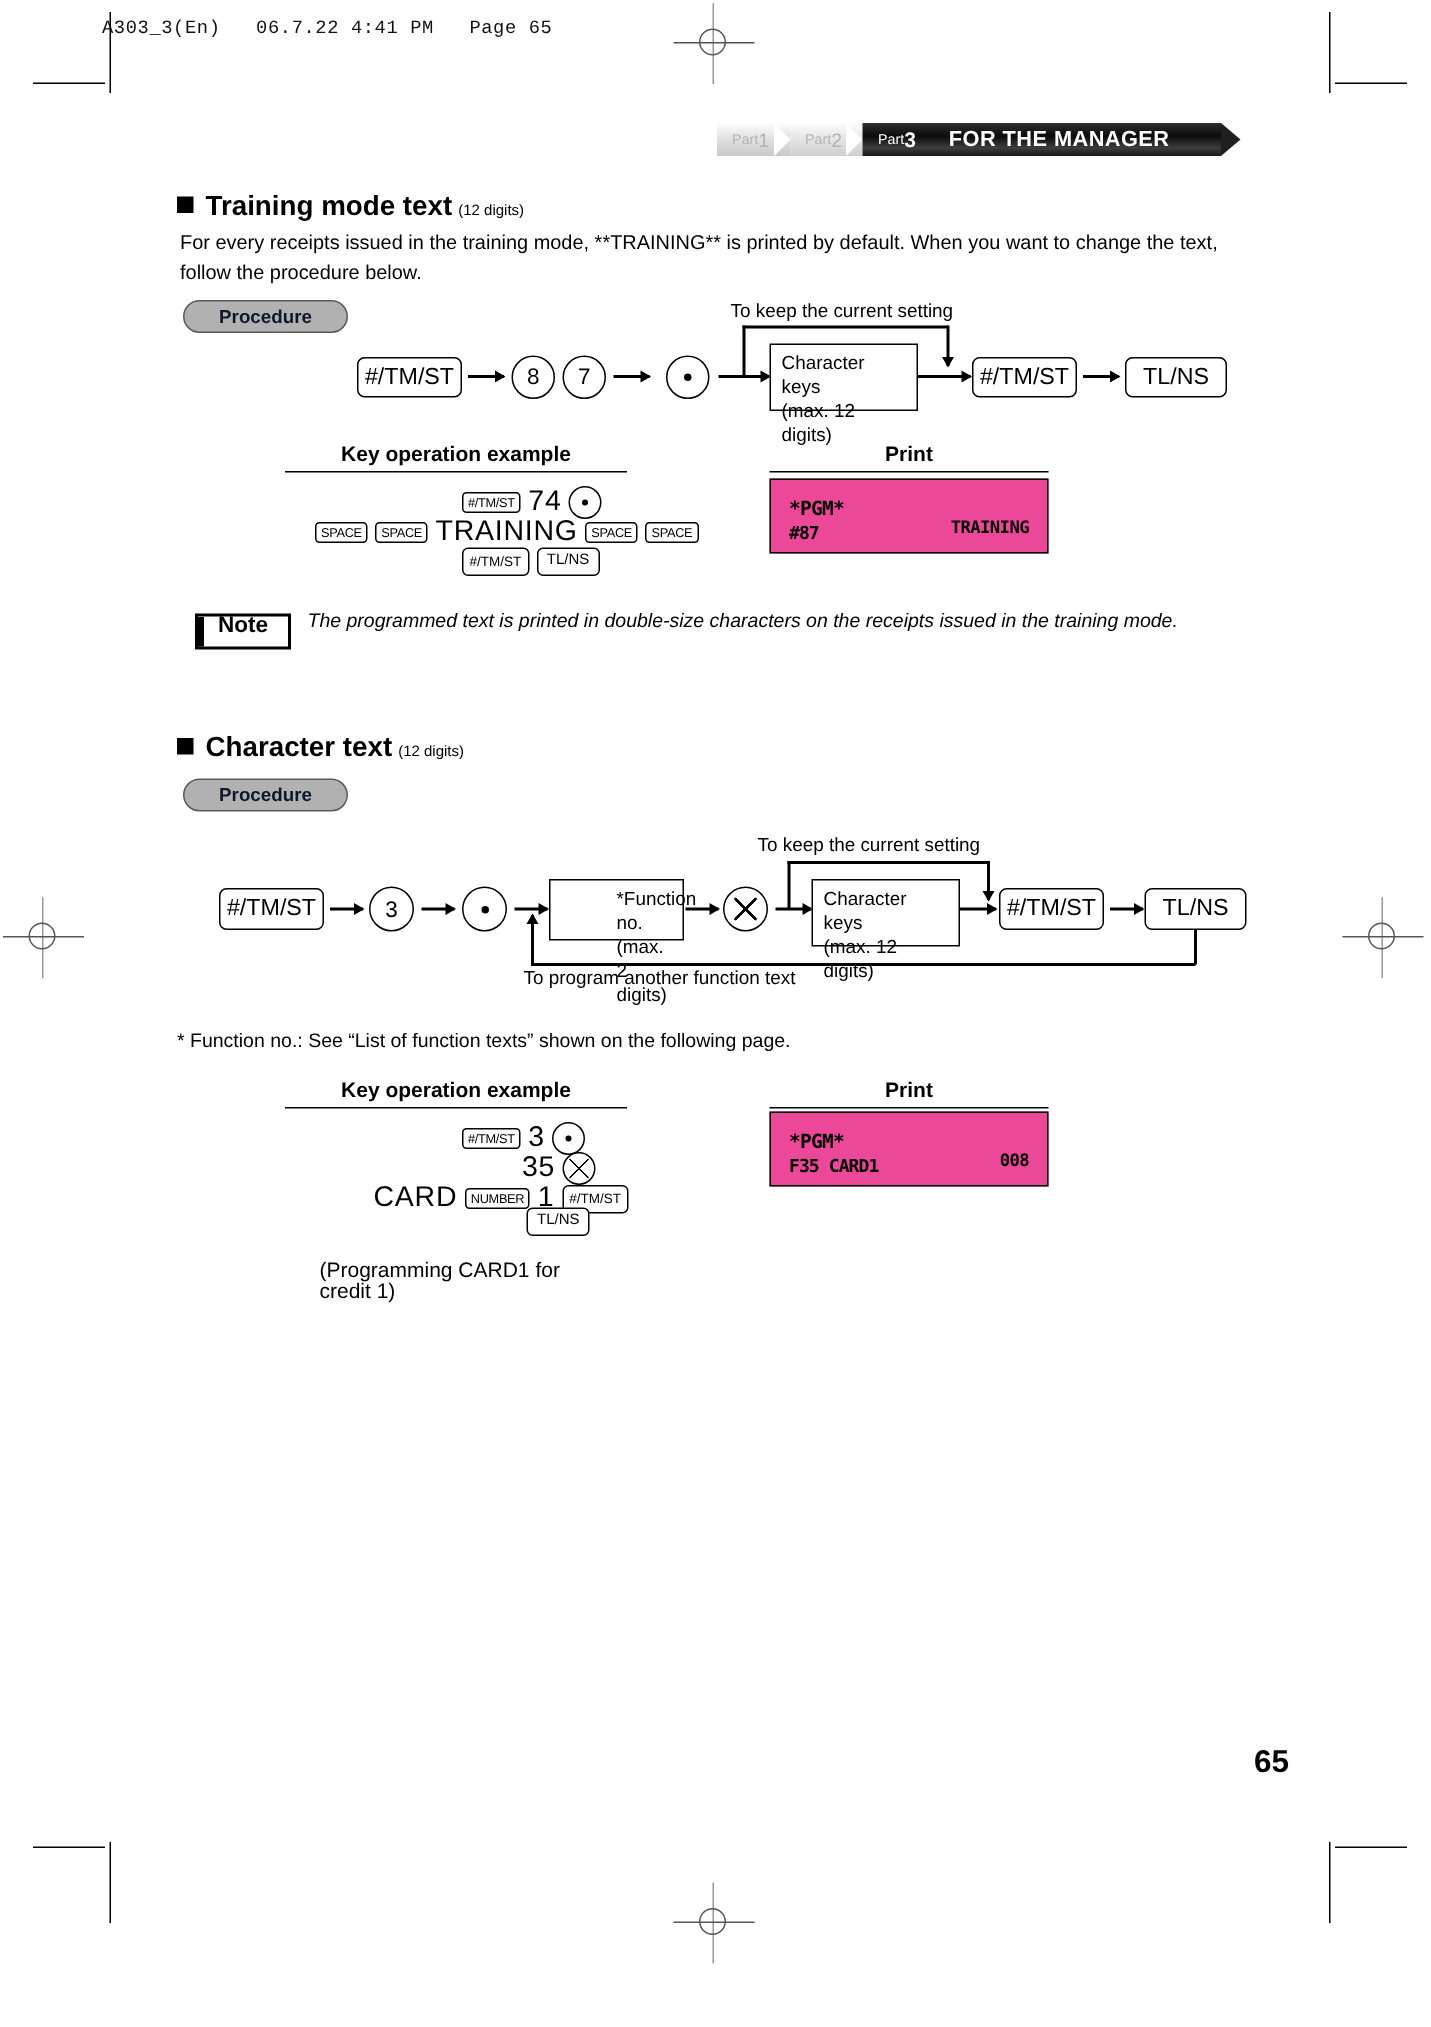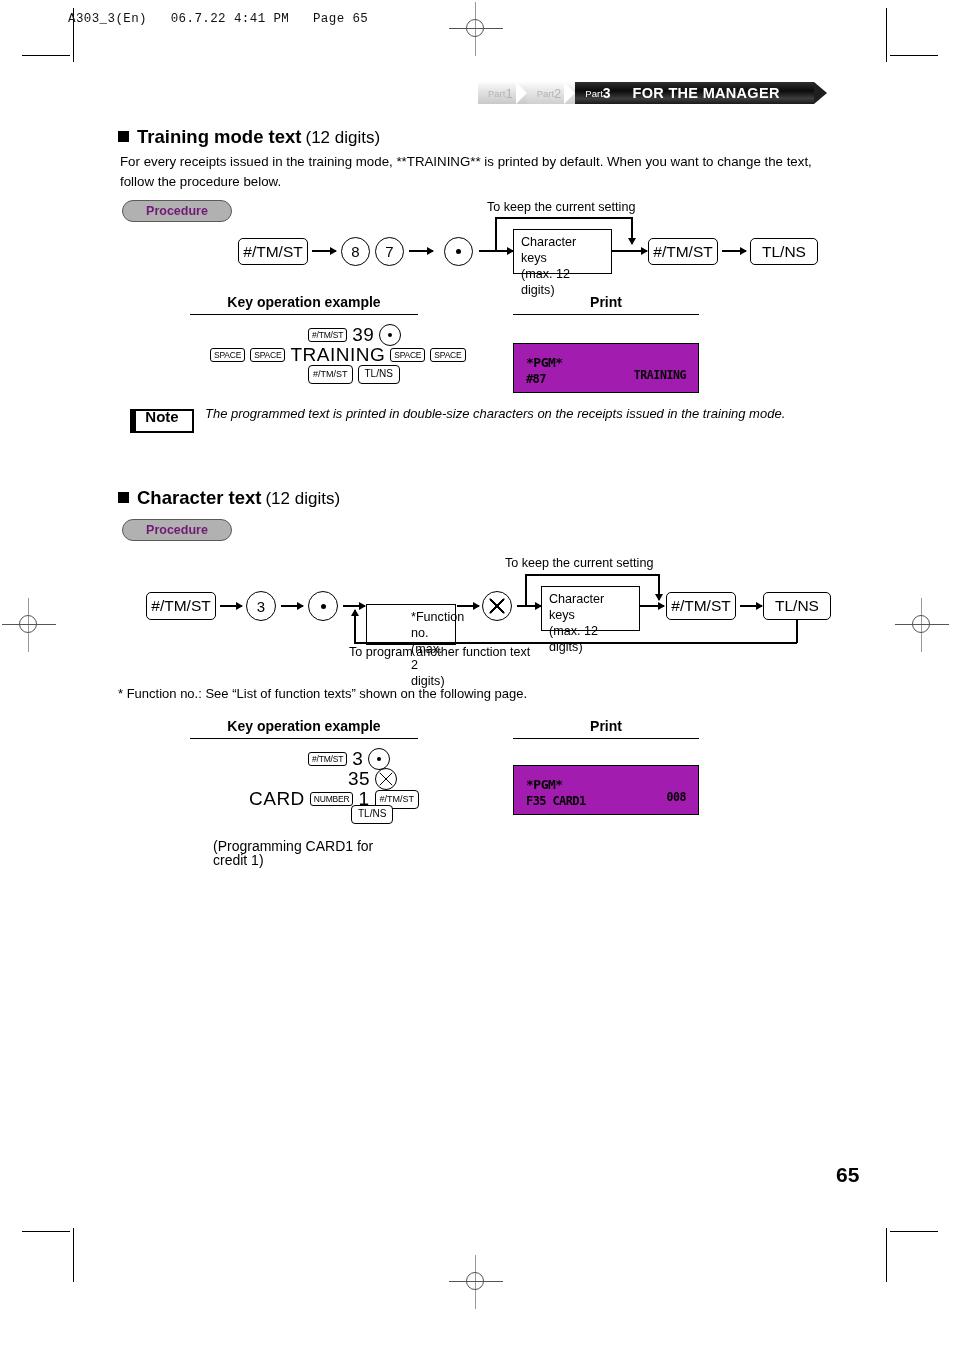--- a/index.html
+++ b/index.html
@@ -79,39 +79,39 @@
     white-space: nowrap;
   }
   .sec-head .sq {
     display: inline-block;
     width: 11px; height: 11px;
     background: #000;
     margin-right: 8px;
     vertical-align: 1px;
   }
   .sec-head .sub {
-    font-size: 17px;
+    font-size: 10px;
     font-weight: normal;
     margin-left: 4px;
   }
 
   .body-text {
     position: absolute;
     font-size: 13.3px;
     line-height: 20px;
   }
 
   
   .proc-pill {
     position: absolute;
     width: 110px; height: 22px;
     border-radius: 11px;
     background: #b1b1b1;
     border: 1px solid #5a5a5a;
-    color: #701a75;
+    color: #0f172a;
     font-size: 12.5px;
     font-weight: bold;
     display: flex; align-items: center; justify-content: center;
     box-sizing: border-box;
   }
 
   
   .key-rect {
     position: absolute;
     border: 1.4px solid #000;
@@ -260,25 +260,24 @@
     position:absolute; left:50%; top:50%;
     width: 13px; height: 13px; transform: translate(-50%,-50%);
     background:
       linear-gradient(to bottom right, transparent calc(50% - 0.7px), #000 calc(50% - 0.7px), #000 calc(50% + 0.7px), transparent calc(50% + 0.7px)),
       linear-gradient(to bottom left, transparent calc(50% - 0.7px), #000 calc(50% - 0.7px), #000 calc(50% + 0.7px), transparent calc(50% + 0.7px));
   }
 
   .printbox {
     position: absolute;
     border: 1.5px solid #000;
-    background: #a21caf;
+    background: #ec4899;
     box-sizing: border-box;
     font-family: "DejaVu Sans Mono", monospace;
     padding: 8px 12px 0 12px;
-    margin-top: 24px;
   }
   .pb-line { position: relative; height: 16px; }
   .pb-pgm { font-weight: bold; font-size: 13px; letter-spacing: -0.5px; }
   .pb-left { font-size: 12px; font-weight: bold; letter-spacing: -0.6px; }
   .pb-right { position: absolute; right: 0; top: 0; font-size: 11.5px; font-weight: bold; letter-spacing: -0.4px; }
 
   
   .note-badge {
     position: absolute;
     border: 2.2px solid #000;
@@ -389,21 +388,21 @@
 <div class="arrow" style="left:612px; top:250px; width:35px;"></div>
 <div class="key-rect" style="left:648px; top:238px; width:70px; height:27px;">#/TM/ST</div>
 <div class="arrow" style="left:722px; top:250px; width:24px;"></div>
 <div class="key-rect" style="left:750px; top:238px; width:68px; height:27px;">TL/NS</div>
 
 <div class="col-title" style="left:190px; top:294px; width:228px;">Key operation example</div>
 <div class="col-title" style="left:513px; top:294px; width:186px;">Print</div>
 
 <div class="keyrow" style="left:308px; top:324px;">
   <span class="kcap">#/TM/ST</span>
-  <span class="kplain">39</span>
+  <span class="kplain">74</span>
   <span class="kdot"></span>
 </div>
 <div class="keyrow" style="left:210px; top:344px;">
   <span class="kcap">SPACE</span>
   <span class="kcap">SPACE</span>
   <span class="kplain">TRAINING</span>
   <span class="kcap">SPACE</span>
   <span class="kcap">SPACE</span>
 </div>
 <div class="keyrow" style="left:308px; top:365px;">
@@ -430,21 +429,21 @@
 
 <div class="flow-label" style="left:505px; top:556px;">To keep the current setting</div>
 
 <div class="key-rect" style="left:146px; top:592px; width:70px; height:28px;">#/TM/ST</div>
 <div class="arrow" style="left:220px; top:605px; width:22px;"></div>
 <div class="key-circle" style="left:246px; top:591px; width:30px; height:30px;">3</div>
 <div class="arrow" style="left:281px; top:605px; width:22px;"></div>
 <div class="key-circle dot-key" style="left:308px; top:591px; width:30px; height:30px;"></div>
 <div class="arrow" style="left:343px; top:605px; width:22px;"></div>
 
-<div class="box-plain" style="left:366px; top:604px; width:90px; height:41px;padding-left:44px;">
+<div class="box-plain" style="left:366px; top:586px; width:90px; height:41px;padding-left:44px;">
   <div>*Function no.</div>
   <div>(max. 2 digits)</div>
 </div>
 
 <div class="arrow" style="left:457px; top:605px; width:22px;"></div>
 <div class="key-circle x-key" style="left:482px; top:591px; width:30px; height:30px;"></div>
 <div class="arrow" style="left:517px; top:605px; width:24px;"></div>
 
 <div class="box-plain" style="left:541px; top:586px; width:99px; height:45px;">
   <div>Character keys</div>

